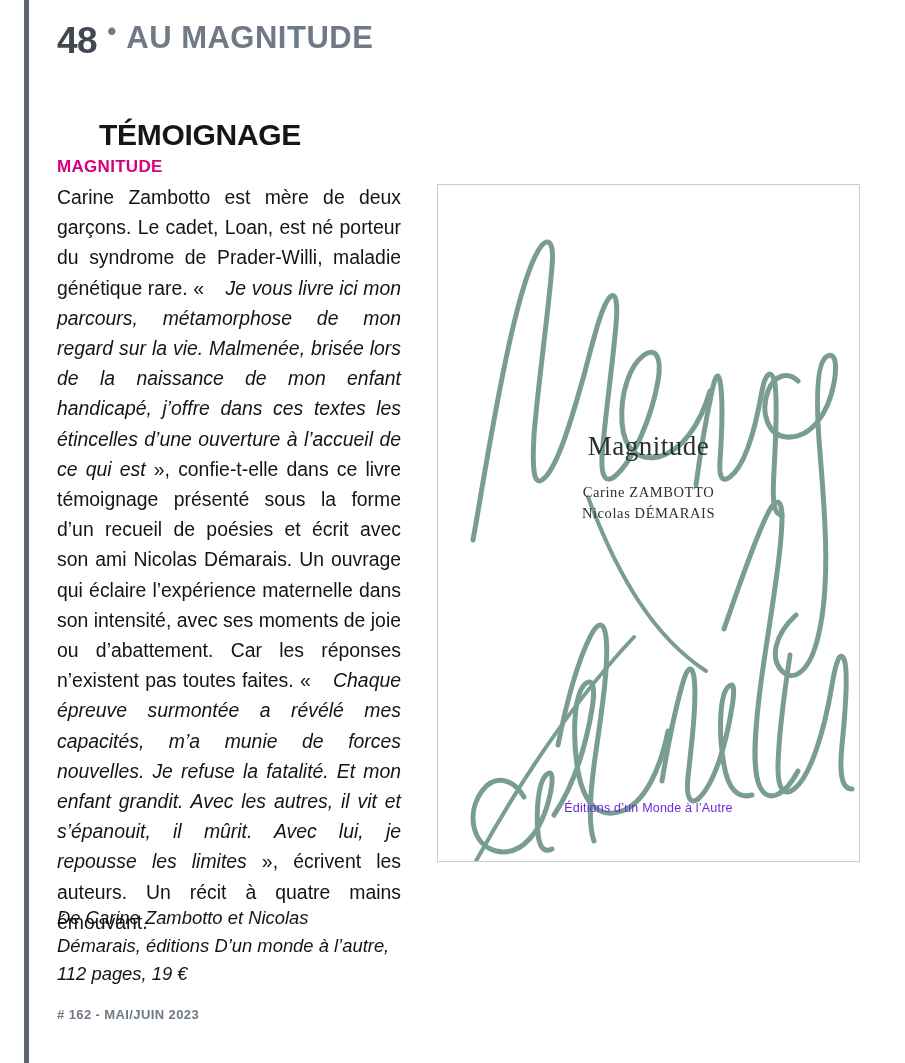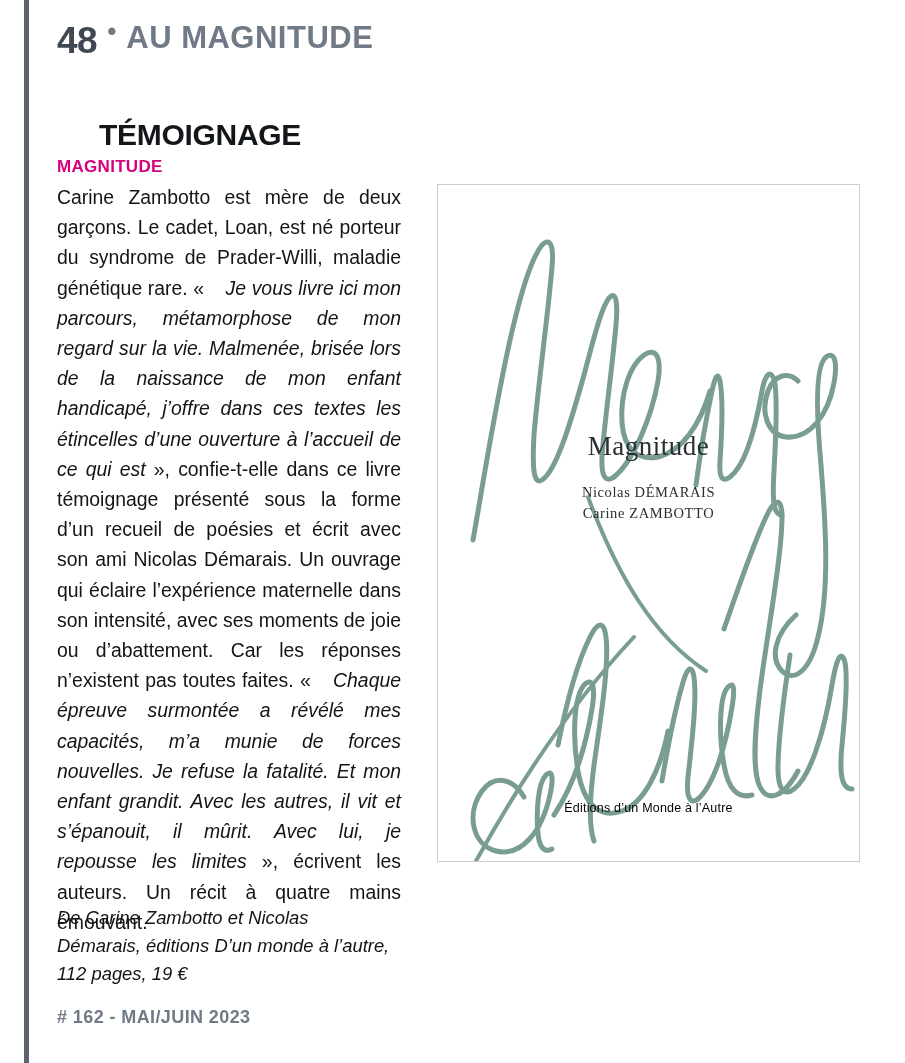--- a/index.html
+++ b/index.html
@@ -102,21 +102,21 @@
     line-height: 28px;
     font-style: italic;
     color: #141414;
     margin-top: 16px;
   }
   
   .footer {
     position: absolute;
     left: 57px;
     top: 1007px;
-    font-size: 18px;
+    font-size: 13px;
     font-weight: bold;
     color: #6f7a86;
     letter-spacing: 0.4px;
   }
   
   .cover-wrap {
     position: absolute;
     left: 437px;
     top: 184px;
     width: 421px;
@@ -156,21 +156,21 @@
     letter-spacing: 0.6px;
   }
   .cover-publisher {
     position: absolute;
     left: 0;
     right: 0;
     bottom: 46px;
     text-align: center;
     font-family: "Liberation Sans", sans-serif;
     font-size: 12.5px;
-    color: #000000;
+    color: #6d28d9;
     letter-spacing: 0.2px;
   }
 </style>
 </head>
 <body>
 
 <div class="page">
 
   <div class="left-rule"></div>
 
@@ -208,19 +208,19 @@
         <path d="M224 596 C 230 560 238 520 246 494 C 250 482 254 480 256 492 C 259 514 254 556 250 592 C 248 612 252 620 260 614" stroke-width="5"></path>
         <path d="M260 614 C 276 600 288 560 294 522 C 297 504 296 496 290 502 C 282 510 280 546 286 580 C 290 604 300 614 314 610" stroke-width="5"></path>
         <path d="M286 444 C 300 404 316 356 330 328 C 338 312 344 314 344 332 C 344 366 332 434 324 490 C 316 548 314 586 322 602 C 330 618 346 612 360 586" stroke-width="5"></path>
         <path d="M352 470 C 346 510 340 556 340 584 C 340 604 346 612 356 604 C 372 592 386 548 394 500 C 398 476 402 466 406 474 C 410 484 408 520 404 560 C 401 590 404 604 414 604" stroke-width="5"></path>
 
         <path d="M38 676 C 80 600 132 520 196 452" stroke-width="4"></path>
       </g>
     </svg>
     <div class="cover-title">Magnitude</div>
     <div class="cover-authors">
+      <div>Carine ZAMBOTTO</div>
       <div>Nicolas DÉMARAIS</div>
-      <div>Carine ZAMBOTTO</div>
     </div>
     <div class="cover-publisher">Éditions d’un Monde à l’Autre</div>
   </div>
 
 </div>
 
 </body></html>

